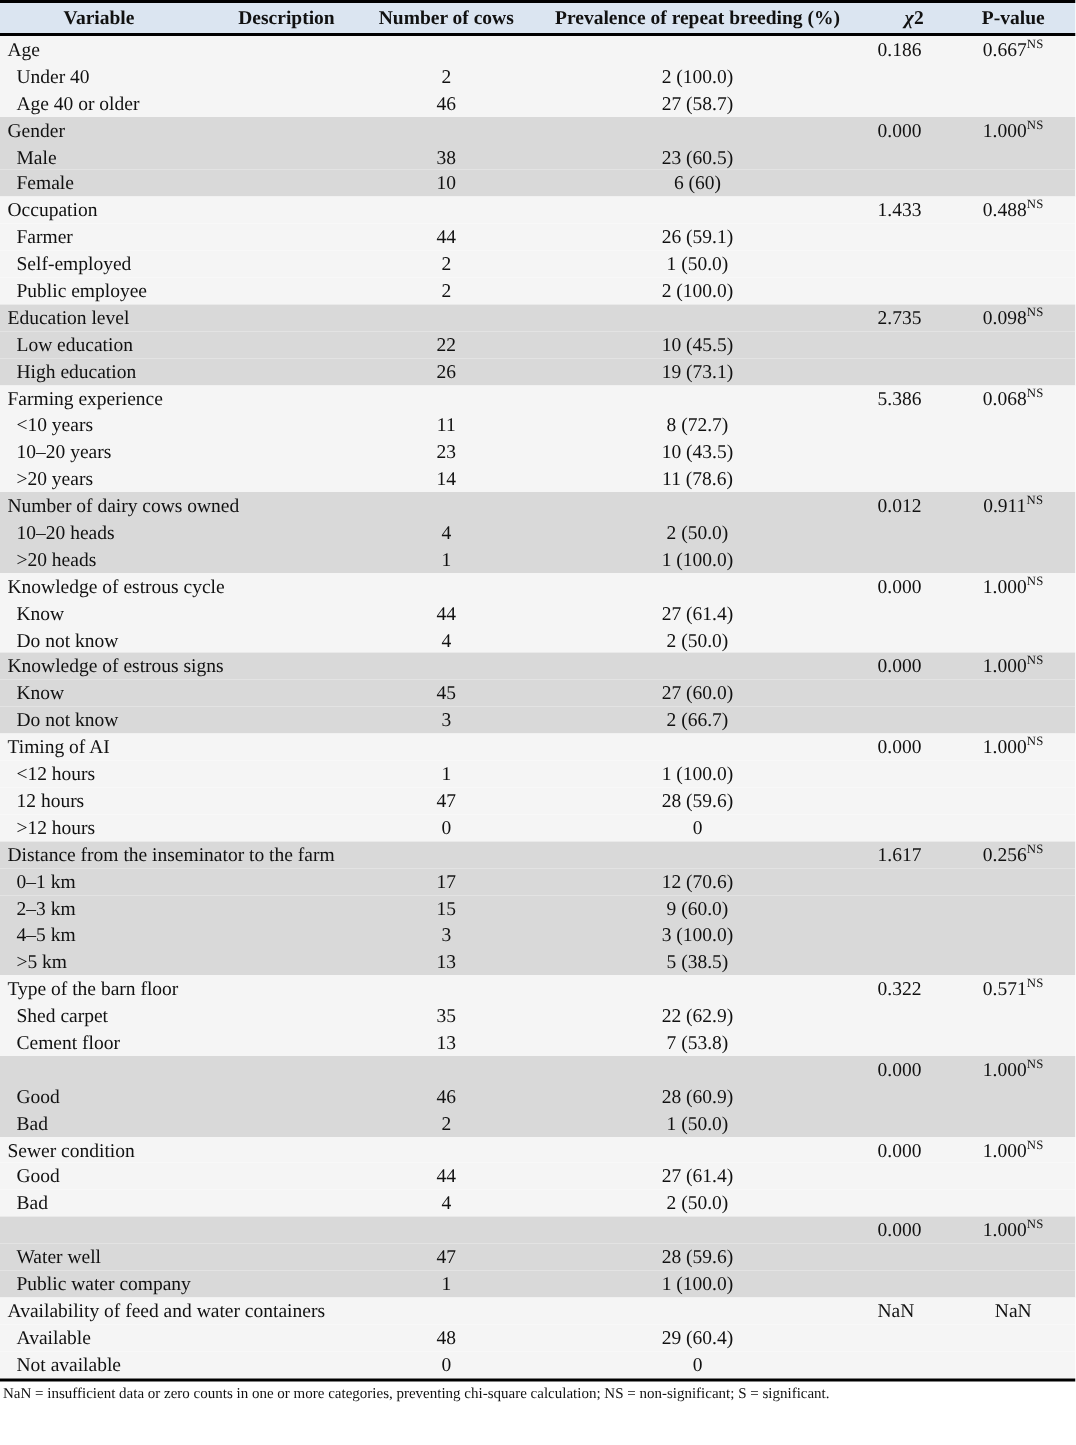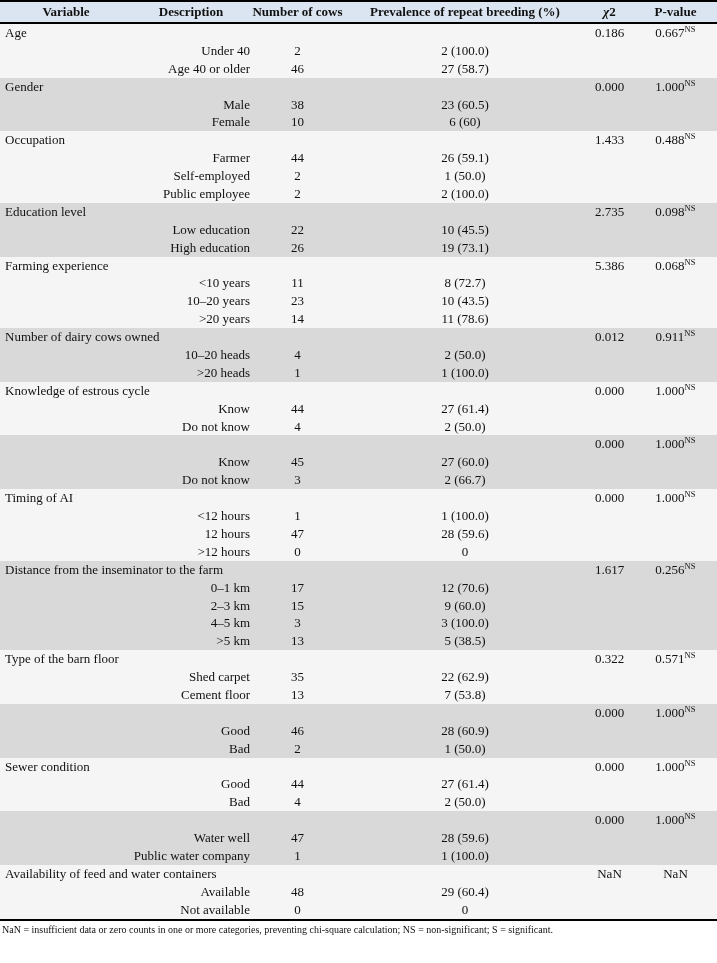--- a/index.html
+++ b/index.html
@@ -31,24 +31,24 @@
     border-bottom: 2px solid var(--border-color);
     font-weight: bold;
     font-size: 13px;
   }
   .header-row .cell { text-align: center; white-space: nowrap; }
   .row { height: 17.9px; font-size: 13px; line-height: 17.9px; }
   .band-light { background: var(--band-light); }
   .band-dark { background: var(--band-dark); }
   .cell { white-space: nowrap; overflow: visible; }
   .glabel { grid-column: 1 / 5; padding-left: 5px; }
-  .slabel { grid-column: 1 / 3; padding-left: 11px; text-align: right; }
+  .slabel { grid-column: 1 / 3; padding-left: 11px; }
   .c3 { grid-column: 3; text-align: center; }
   .c4 { grid-column: 4; text-align: center; }
-  .c5 { grid-column: 5; text-align: center; }
+  .c5 { grid-column: 5; }
   .c6 { grid-column: 6; text-align: center; }
   .sup {
     font-size: 8.5px;
     vertical-align: super;
     line-height: 0;
     letter-spacing: 0.2px;
   }
   .chi-sym { font-style: italic; }
   .footnote {
     border-top: 2px solid var(--border-color);
@@ -181,20 +181,21 @@
         <div class="cell slabel">Know</div>
         <div class="cell c3">44</div>
         <div class="cell c4">27 (61.4)</div>
       </div>
       <div class="grid-row row band-light">
         <div class="cell slabel">Do not know</div>
         <div class="cell c3">4</div>
         <div class="cell c4">2 (50.0)</div>
       </div>
       <div class="grid-row row band-dark">
+        <div class="cell glabel">Knowledge of estrous signs</div>
         <div class="cell c5">0.000</div>
         <div class="cell c6"><span>1.000</span><span class="sup">NS</span></div>
       </div>
       <div class="grid-row row band-dark">
         <div class="cell slabel">Know</div>
         <div class="cell c3">45</div>
         <div class="cell c4">27 (60.0)</div>
       </div>
       <div class="grid-row row band-dark">
         <div class="cell slabel">Do not know</div>

